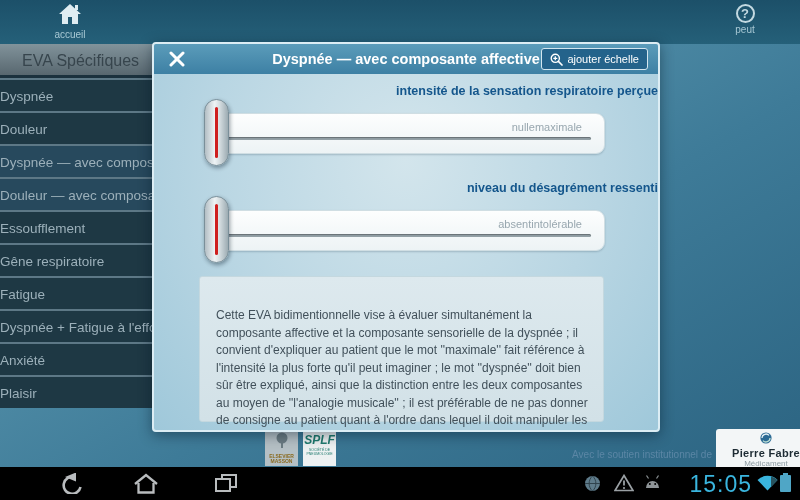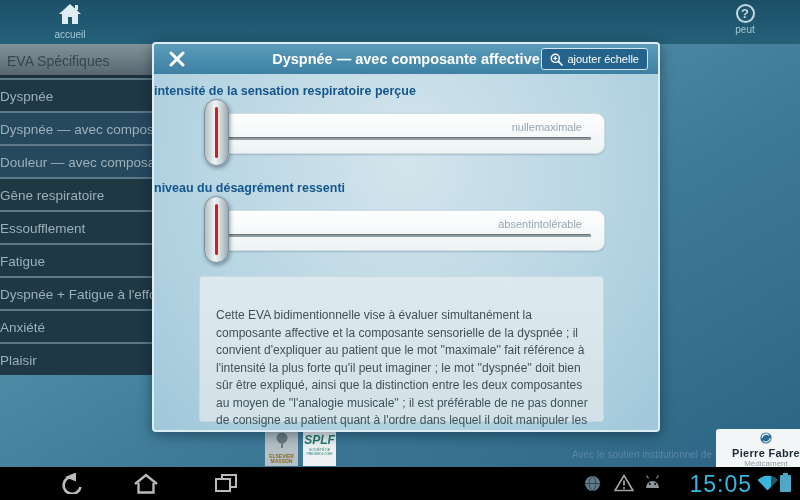--- a/index.html
+++ b/index.html
@@ -12,21 +12,21 @@
             background:linear-gradient(180deg,#1c5069,#256079); z-index:5; }
   .topbar-btn { position:absolute; top:4px; width:70px; text-align:center; cursor:pointer; }
   .topbar-btn .lbl { display:block; font-size:10px; color:#a7c8d4; margin-top:1px;text-align:center; }
   .home-btn { left:35px; }
   .help-btn { right:20px; }
   .help-ring { display:inline-block; width:19px; height:19px; border:2px solid #c3d9e1; border-radius:50%;
                color:#c3d9e1; font-size:13px; font-weight:bold; line-height:16px; }
 
   
   .sidebar { position:absolute; left:0; top:44px; width:263px; z-index:2; }
-  .side-header { height:34px; line-height:34px; padding-left:7px; font-size:14px; color:#37454d;
+  .side-header { height:34px; line-height:34px; padding-left:22px; font-size:16px; color:#37454d;
                  background:linear-gradient(180deg,#81939b,#58676f); border-bottom:3px solid #1b313d; }
   .side-item { height:33px; line-height:33px; font-size:13.5px; color:#9cb0ba;
                background:#1e3844; border-top:2px solid #5d7886; cursor:pointer;
                white-space:nowrap; overflow:hidden; }
   .side-item:first-of-type { border-top:none; margin-top:2px; }
   .side-item.selected { background:#27495d; }
 
   
   .modal { position:absolute; left:152px; top:42px; width:508px; height:390px; z-index:10;
            border:2px solid #dcedf4; border-radius:4px;
@@ -34,21 +34,21 @@
            background:radial-gradient(ellipse at 50% 30%, #d3e5ec 0%, #b9d6e3 55%, #9fc8da 100%); }
   .modal-header { position:relative; height:30px;
                   background:linear-gradient(180deg,#5b9cba,#3d80a4); }
   .modal-title { text-align:center; line-height:30px; color:#ffffff; font-size:14.5px; font-weight:bold; }
   .close-btn { position:absolute; left:8px; top:0; width:30px; height:30px; display:flex;
                align-items:center; justify-content:center; cursor:pointer; }
   .add-scale-btn { position:absolute; right:10px; top:4px; height:22px; padding:0 8px;
                    display:flex; align-items:center; gap:4px; background:#24638b;
                    border:1px solid #d3e6ef; border-radius:3px; color:#fff; font-size:11px; cursor:pointer; }
   .modal-body { position:relative; width:100%; height:356px; }
-  .scale-title { position:absolute; left:0; right:0; text-align:left; font-size:12.5px;
+  .scale-title { position:absolute; left:0; right:0; text-align:right; font-size:12.5px;
                  font-weight:bold; color:#14568c; }
   .t1 { top:10px; } .t2 { top:107px; }
   .track-panel { position:absolute; left:53px; width:398px; height:41px; border-radius:9px;
                  background:linear-gradient(180deg,#fdfefe,#edf3f5); border:1px solid #d0dee3;
                  box-shadow:0 1px 2px rgba(0,30,50,.2); }
   .p1 { top:39px; } .p2 { top:136px; }
   .track-labels { display:flex; justify-content:flex-end; padding:7px 22px 0 22px;
                   font-size:11px; color:#98a7af; }
   .track-line { height:3px; margin:4px 13px 0 13px; border-radius:2px; background:#93a0a6;
                 box-shadow:inset 0 1px 1px rgba(0,0,0,.3); }
@@ -103,24 +103,25 @@
   </div>
   <div class="topbar-btn help-btn">
     <span class="help-ring">?</span>
     <span class="lbl">peut</span>
   </div>
 </div>
 
 <div class="sidebar">
   <div class="side-header">EVA Spécifiques</div>
   <div class="side-item">Dyspnée</div>
+  <div class="side-item">Douleur</div>
   <div class="side-item selected">Dyspnée — avec composante affective</div>
   <div class="side-item selected">Douleur — avec composante affective</div>
+  <div class="side-item">Essoufflement</div>
   <div class="side-item">Gêne respiratoire</div>
-  <div class="side-item">Essoufflement</div>
   <div class="side-item">Fatigue</div>
   <div class="side-item">Dyspnée + Fatigue à l'effort</div>
   <div class="side-item">Anxiété</div>
   <div class="side-item">Plaisir</div>
 </div>
 
 <div class="modal">
   <div class="modal-header">
     <div class="close-btn">
       <svg width="16" height="16" viewBox="0 0 16 16">

